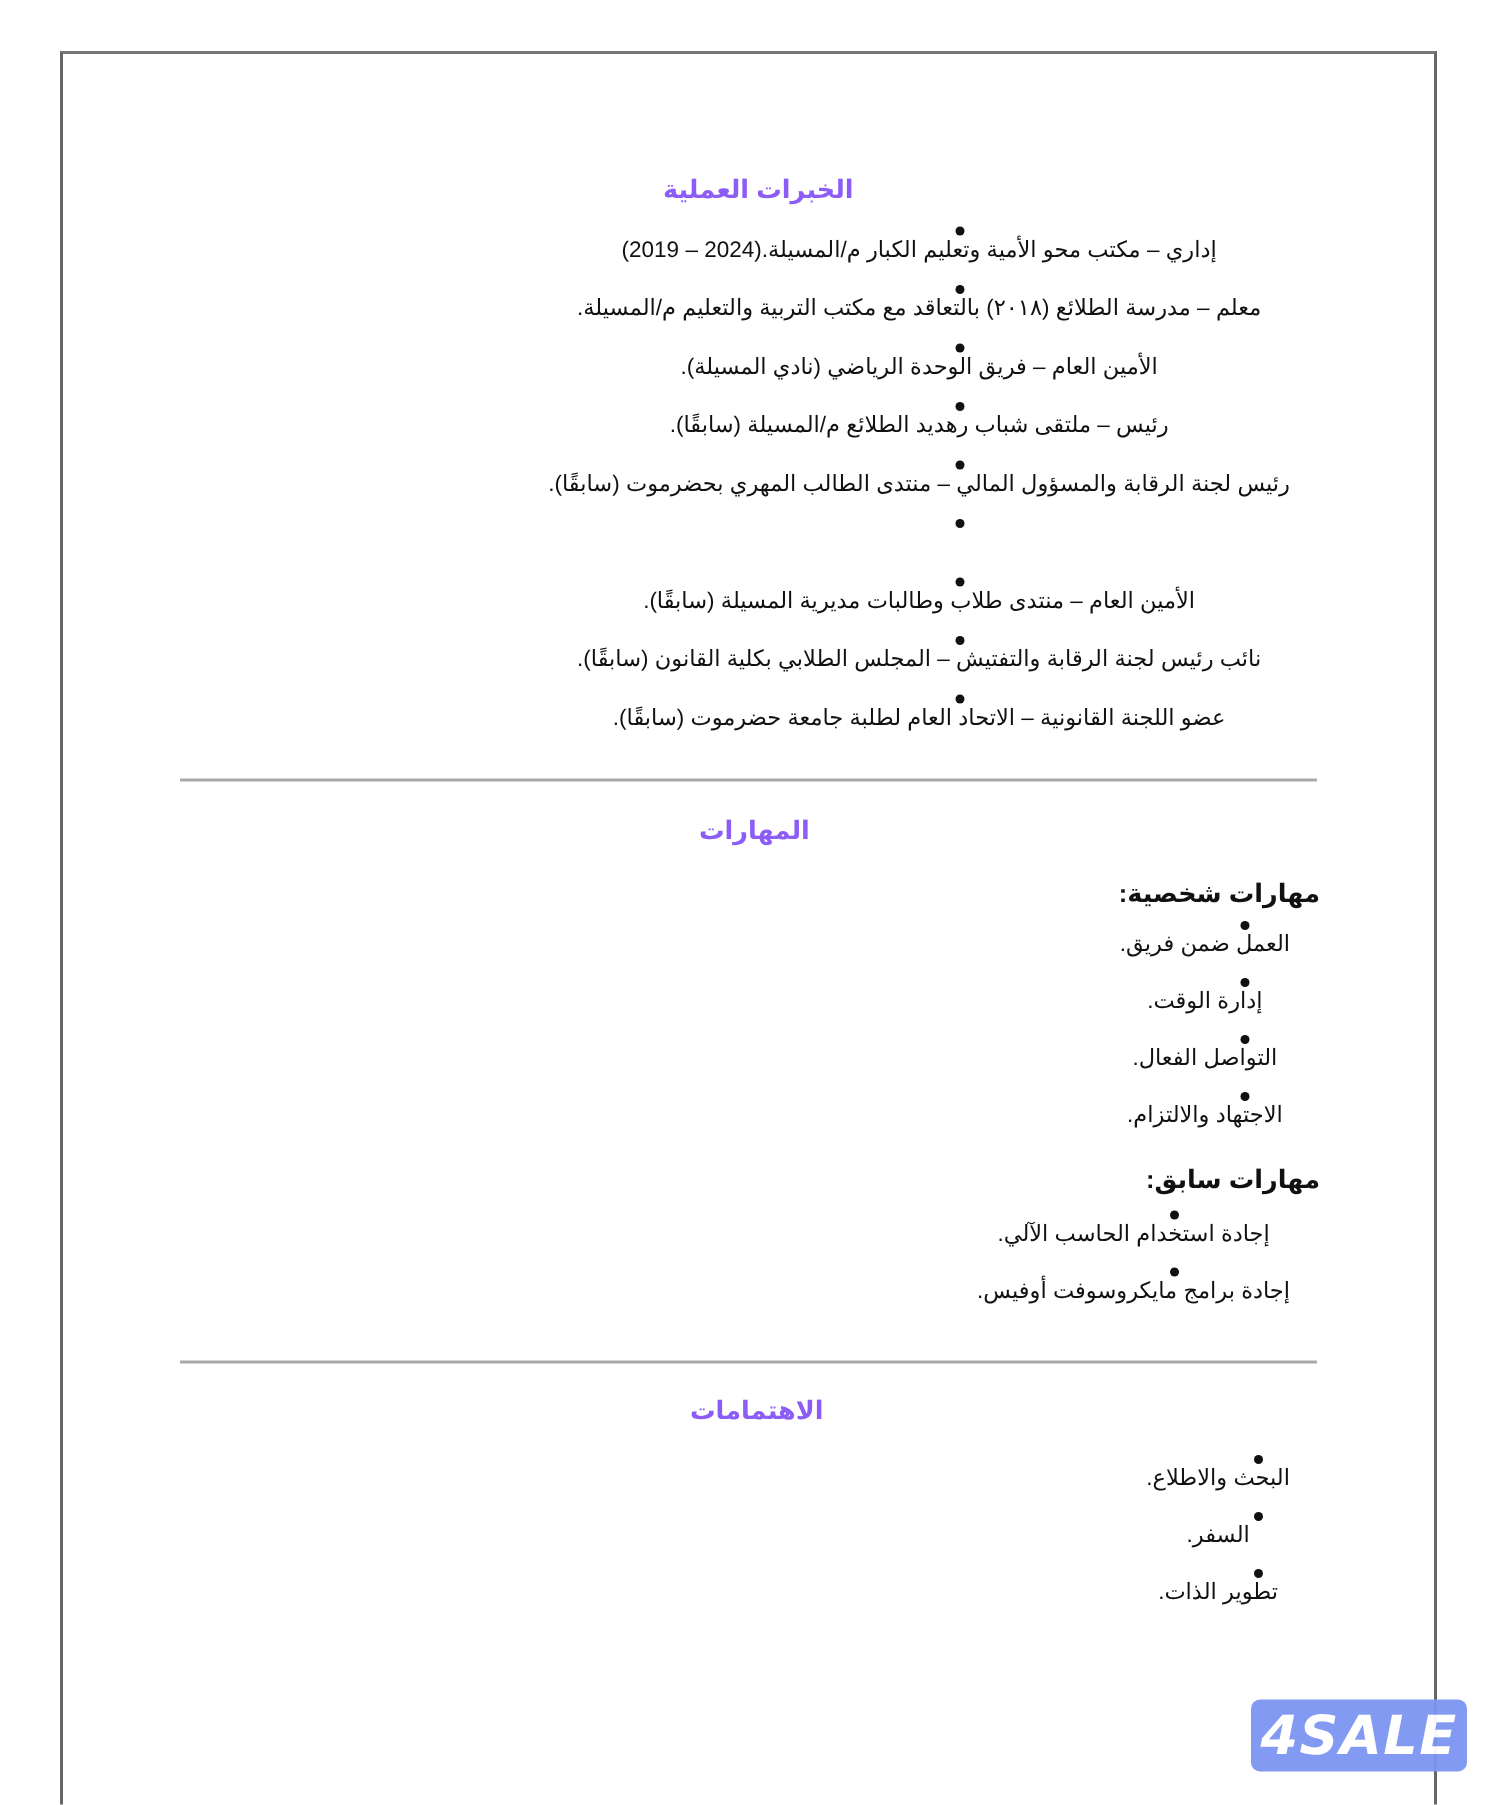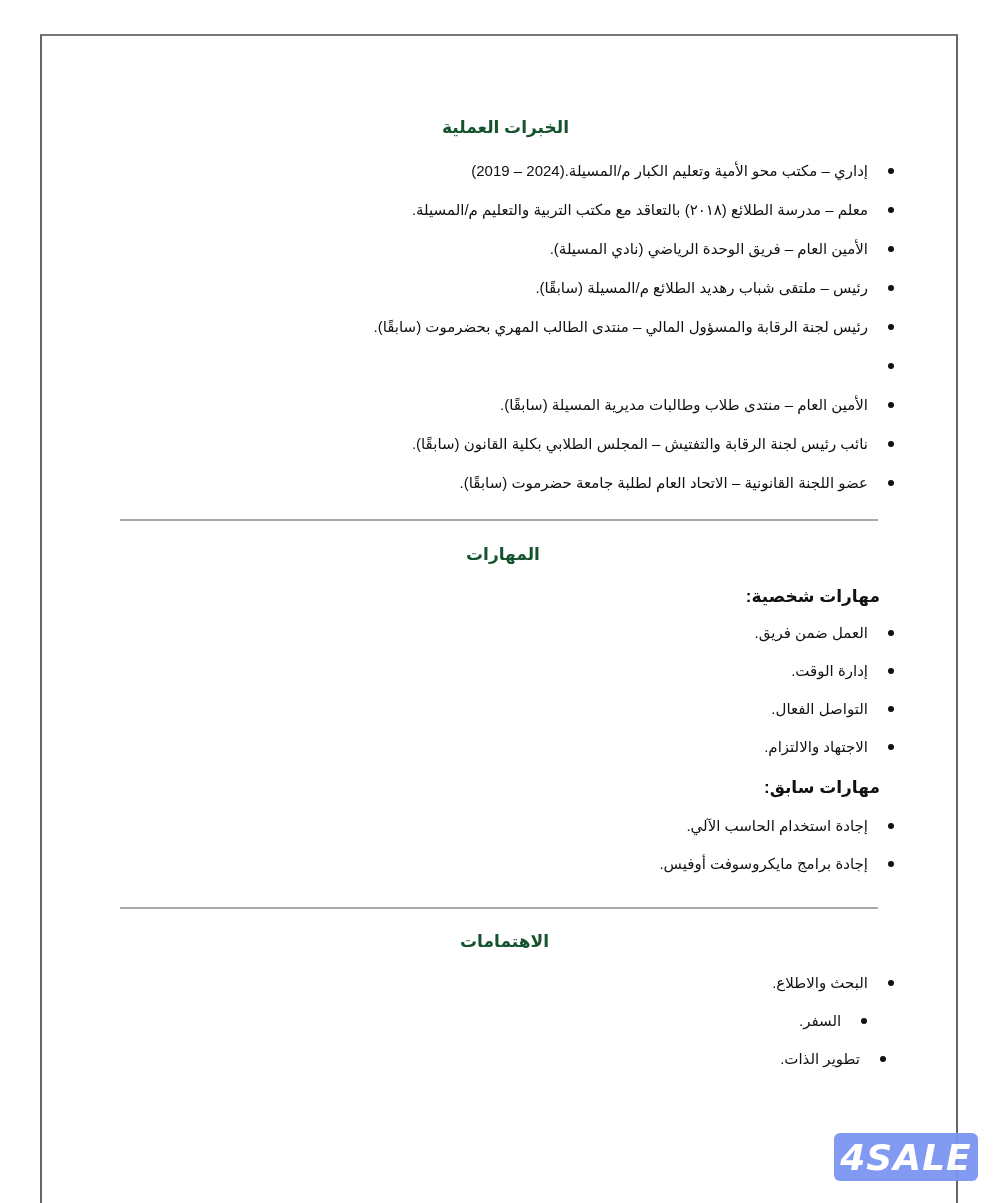--- a/index.html
+++ b/index.html
@@ -24,35 +24,35 @@
       border-top: 2px solid #777;
       border-left: 2px solid #666;
       border-right: 2px solid #666;
       box-sizing: border-box;
       background: #fff;
     }
     .section-title {
       position: absolute;
       font-weight: bold;
       font-size: 17px;
-      color: #14532d;
+      color: #8b5cf6;
       direction: rtl;
       white-space: nowrap;
     }
     .bullet-list {
       position: absolute;
       right: 140px;
       margin: 0;
       padding: 0;
       list-style: none;
       direction: rtl;
     }
     .bullet-item {
       display: flex;
-      flex-direction: row;
+      flex-direction: column;
       align-items: center;
       font-size: 15px;
       line-height: 20px;
       white-space: nowrap;
       color: #111;
     }
     .bullet-dot {
       display: inline-block;
       width: 6px;
       height: 6px;

